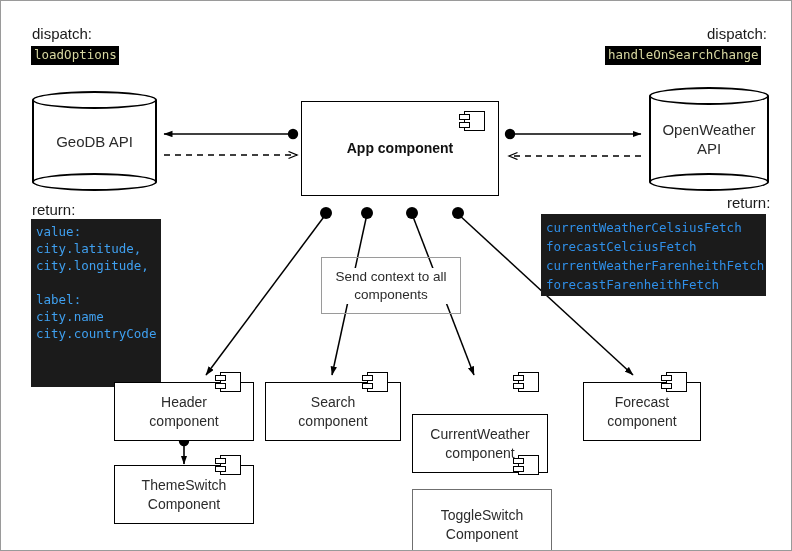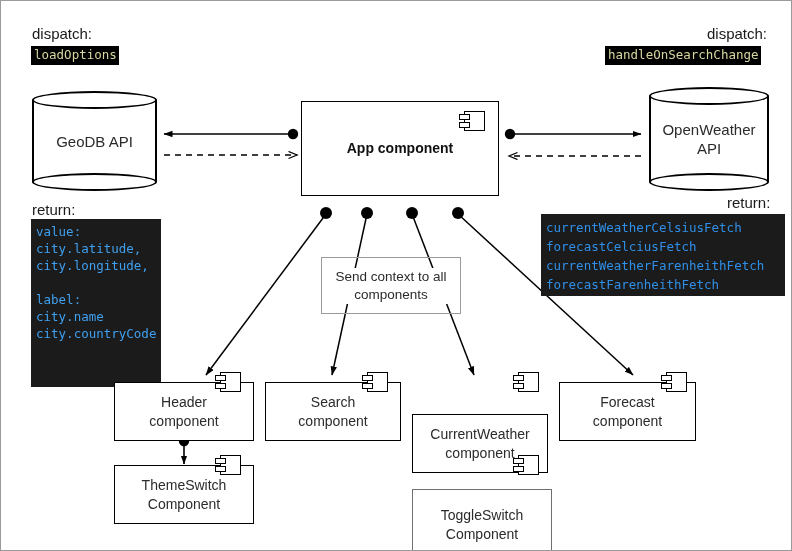--- a/index.html
+++ b/index.html
@@ -268,21 +268,21 @@
   <div class="abs plain-label" style="left:31px; top:200px;">return:</div>
   <div class="abs code-block" style="left:30px; top:218px; width:130px; height:168px;">value:
 city.latitude,
 city.longitude,
 
 label:
 city.name
 city.countryCode</div>
 
   <div class="abs plain-label" style="left:726px; top:193px;">return:</div>
-  <div class="abs code-block blue-wide" style="left:540px; top:213px; width:244px; height:82px;">currentWeatherCelsiusFetch
+  <div class="abs code-block blue-wide" style="left:540px; top:213px; width:225px; height:82px;">currentWeatherCelsiusFetch
 forecastCelciusFetch
 currentWeatherFarenheithFetch
 forecastFarenheithFetch</div>
 
   <div class="abs note-box" style="left:320px; top:256px; width:140px; height:57px;">
     <div class="note-inner">
       <div>Send context to all</div>
       <div>components</div>
     </div>
   </div>
@@ -316,21 +316,21 @@
       <div>CurrentWeather</div>
       <div>component</div>
     </div>
   </div>
   <div class="abs uml-icon" style="left:512px; top:371px;">
     <div class="ui-main"></div>
       <div class="ui-tab t1"></div>
       <div class="ui-tab t2"></div>
   </div>
 
-  <div class="abs ubox" style="left:558px; top:381px; width:137px; height:59px;">
+  <div class="abs ubox" style="left:582px; top:381px; width:118px; height:59px;">
     <div>
       <div>Forecast</div>
       <div>component</div>
     </div>
   </div>
   <div class="abs uml-icon" style="left:660px; top:371px;">
     <div class="ui-main"></div>
       <div class="ui-tab t1"></div>
       <div class="ui-tab t2"></div>
   </div>

